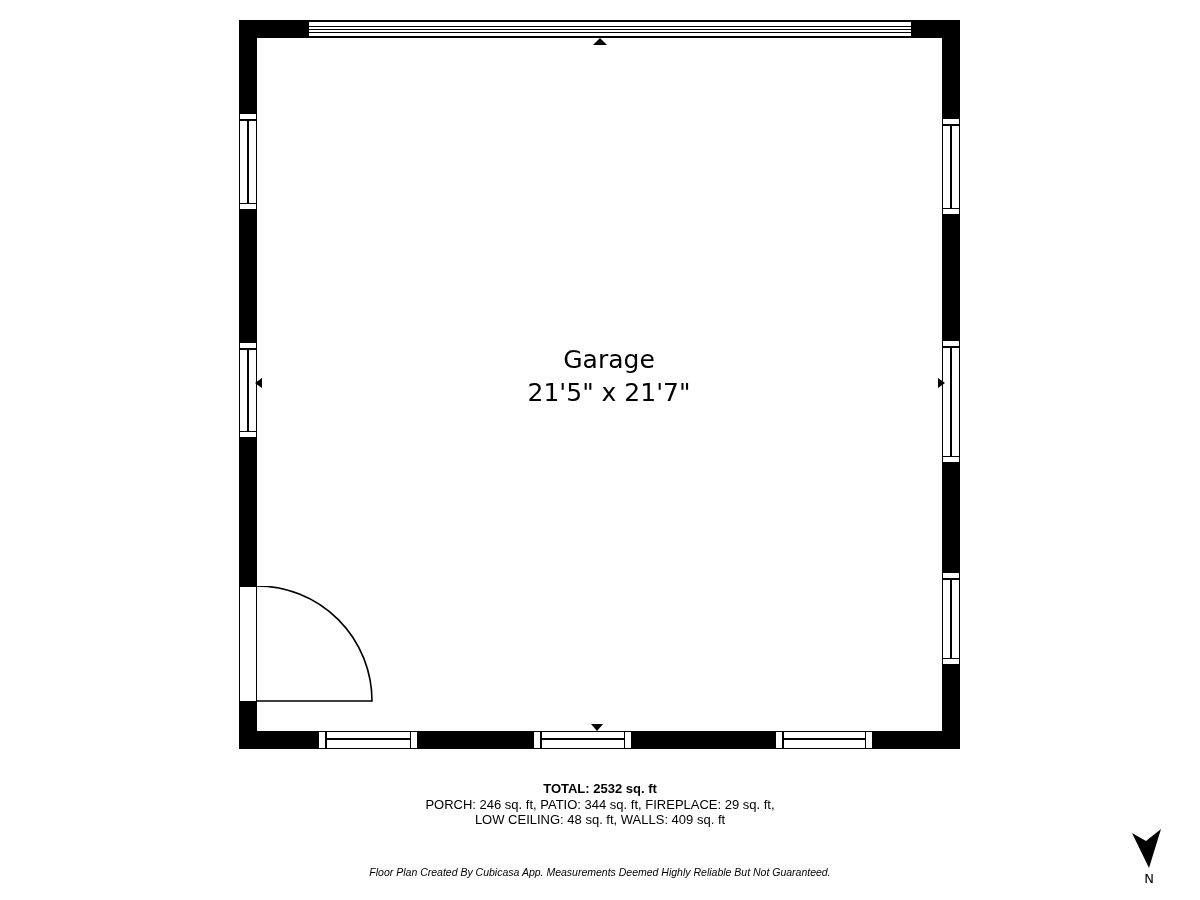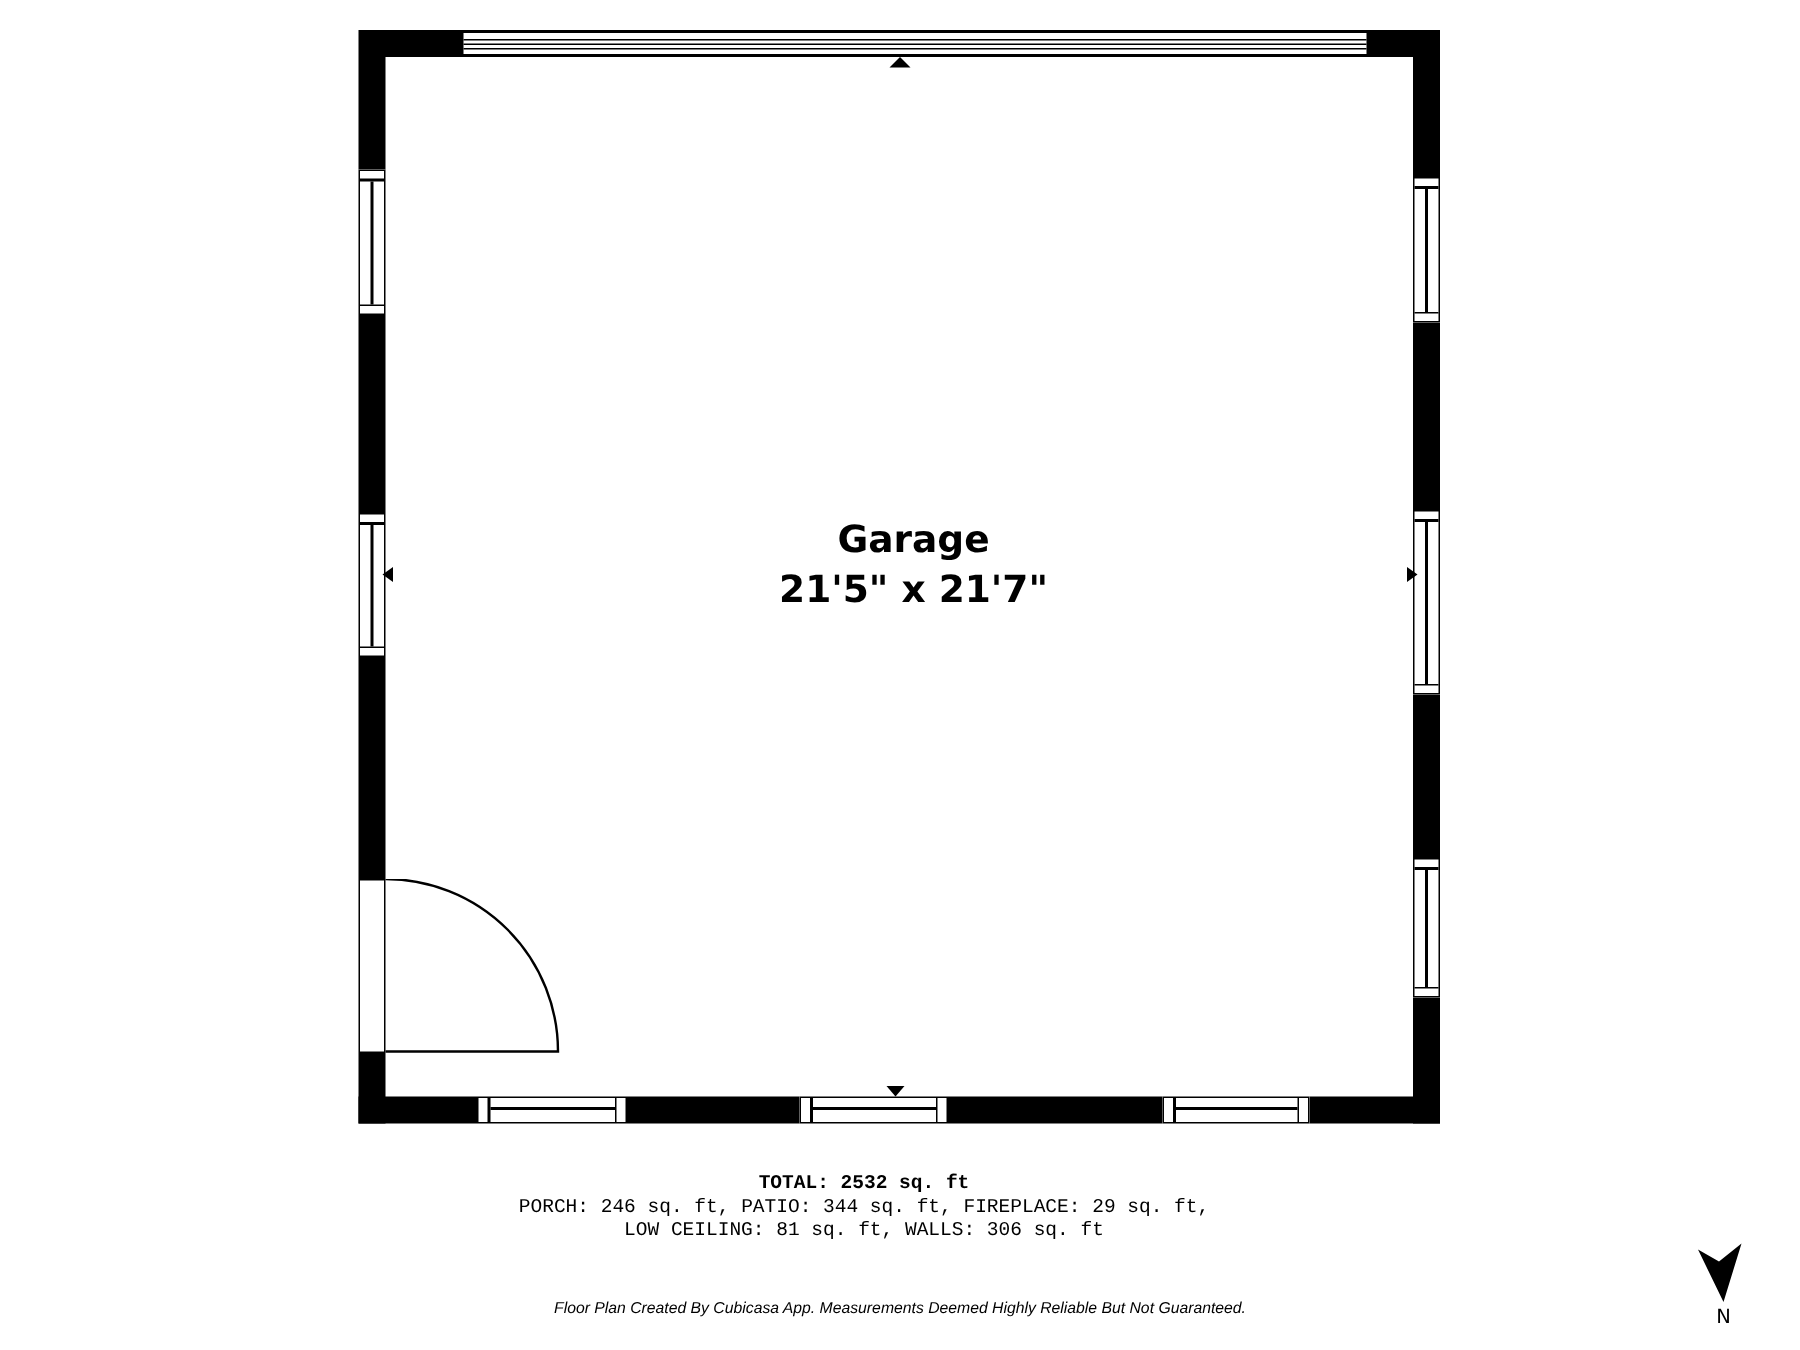--- a/index.html
+++ b/index.html
@@ -38,40 +38,40 @@
   .tri.down{border-left:6px solid transparent;border-right:6px solid transparent;border-top:7px solid #000;}
   .tri.left{border-top:5px solid transparent;border-bottom:5px solid transparent;border-right:7px solid #000;}
   .tri.right{border-top:5px solid transparent;border-bottom:5px solid transparent;border-left:7px solid #000;}
   
   .room-label{
     position:absolute;left:609px;top:343px;transform:translateX(-50%);
     text-align:center;font-size:25px;line-height:33px;white-space:nowrap;
   }
   
   .summary{
-    position:absolute;left:576px;top:781px;transform:translateX(-50%);
-    text-align:center;font-family:Liberation Mono, monospace;
+    position:absolute;left:600px;top:781px;transform:translateX(-50%);
+    text-align:center;font-family:Liberation Sans, sans-serif;
     font-size:13px;line-height:15.6px;white-space:nowrap;
   }
   .summary .total{font-weight:bold;}
   .disclaimer{
     position:absolute;left:600px;top:866px;transform:translateX(-50%);
     text-align:center;font-family:"Liberation Sans",sans-serif;
     font-size:10.5px;white-space:nowrap;font-style:italic;
   }
   
   .compass-n{
     position:absolute;left:1149px;top:871px;transform:translateX(-50%);
     font-size:13px;font-family:"DejaVu Sans",sans-serif;
   }
 </style>
 </head>
 <body>
 
-<div class="abs" style="left:0;top:0;width:1200px;height:900px;font-weight:bold;">
+<div class="abs" style="left:0;top:0;width:1200px;height:900px;">
 
   <div class="wall" style="left:239px;top:20px;width:69px;height:18px;"></div>
   <div class="garage-door" style="left:308px;top:20px;width:604px;height:18px;">
     <i class="l1"></i>
     <i class="l2"></i>
     <i class="l3"></i>
   </div>
   <div class="wall" style="left:912px;top:20px;width:48px;height:18px;"></div>
 
   <div class="wall" style="left:239px;top:38px;width:18px;height:75px;"></div>
@@ -144,21 +144,21 @@
 
   <div class="room-label">
     <div>Garage</div>
     <div>21'5" x 21'7"</div>
   </div>
 </div>
 
 <div class="summary">
   <div class="total">TOTAL: 2532 sq. ft</div>
   <div>PORCH: 246 sq. ft, PATIO: 344 sq. ft, FIREPLACE: 29 sq. ft,</div>
-  <div>LOW CEILING: 81 sq. ft, WALLS: 306 sq. ft</div>
+  <div>LOW CEILING: 48 sq. ft, WALLS: 409 sq. ft</div>
 </div>
 
 <div class="disclaimer">Floor Plan Created By Cubicasa App. Measurements Deemed Highly Reliable But Not Guaranteed.</div>
 
 <svg class="abs" style="left:1132px;top:828px;" width="32" height="42" viewBox="0 0 32 42">
   <polygon points="0,5 17,40 29,1 14,13" fill="#000000"></polygon>
 </svg>
 <div class="compass-n">N</div>
 
 </body></html>

